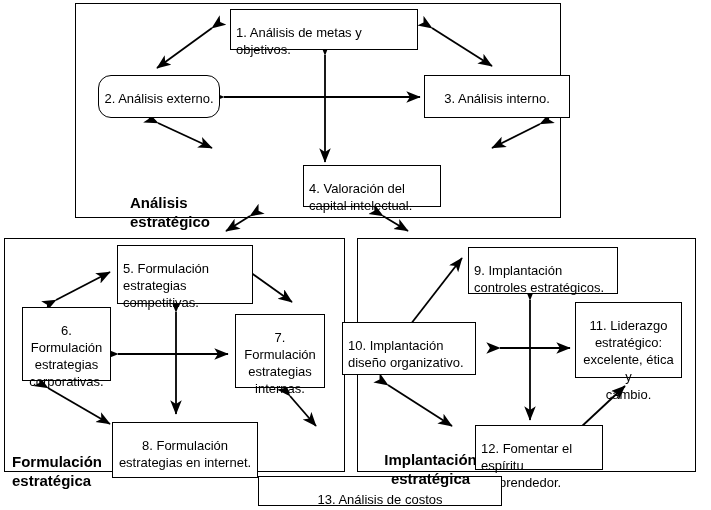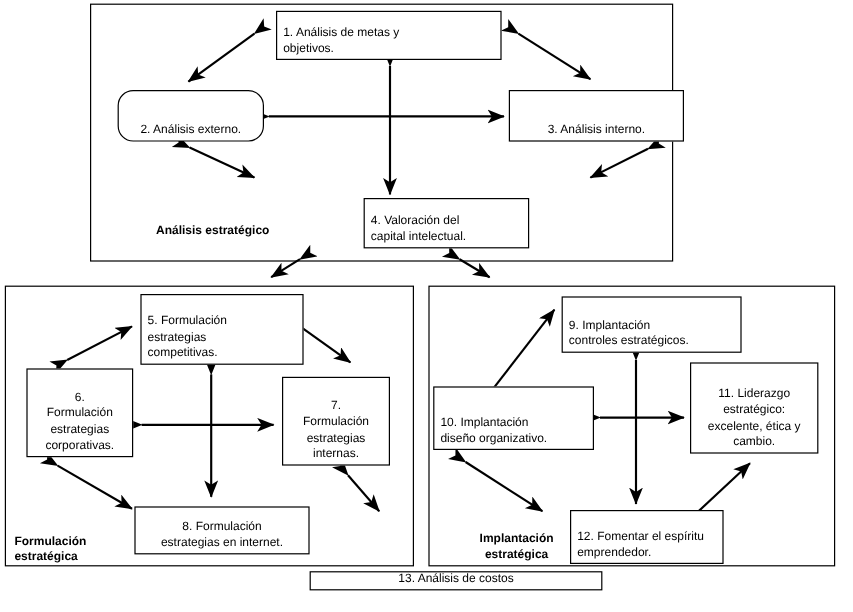--- a/index.html
+++ b/index.html
@@ -22,24 +22,24 @@
     border: 1.6px solid #000000;
     box-sizing: border-box;
     background: transparent;
   }
   .node {
     position: absolute;
     border: 1.4px solid #000000;
     box-sizing: border-box;
     background: #ffffff;
     display: flex;
-    align-items: flex-end;
+    align-items: flex-start;
     justify-content: center;
-    padding: 2px 5px;
-    font-size: 10px;
+    padding: 14px 5px;
+    font-size: 13px;
     line-height: 1.32;
     color: #000000;
     z-index: 5;
   }
   .node.left-align {
     justify-content: flex-start;
     text-align: left;
   }
   .node.center-align {
     justify-content: center;
@@ -48,21 +48,21 @@
   .node-text {
     display: block;
     width: 100%;
     white-space: pre-line;
   }
   .node.left-align .node-text { text-align: left; }
   .node.center-align .node-text { text-align: center; }
 
   .panel-label {
     position: absolute;
-    font-size: 10px;
+    font-size: 15px;
     font-weight: bold;
     line-height: 1.3;
     color: #000000;
     white-space: pre-line;
     z-index: 6;
   }
   .panel-label.center-align { text-align: center; }
 
   svg.arrows {
     position: absolute;
@@ -171,36 +171,36 @@
 corporativas.</span>
   </div>
 
   <div class="node center-align" style="left:235px; top:314px; width:90px; height:74px;">
     <span class="node-text">7.
 Formulación
 estrategias
 internas.</span>
   </div>
 
-  <div class="node center-align" style="left:112px; top:422px; width:146px; height:40px;">
+  <div class="node center-align" style="left:112px; top:422px; width:146px; height:56px;">
     <span class="node-text">8. Formulación
 estrategias en internet.</span>
   </div>
 
   <div class="panel-label" style="left:12px; top:432px; width:95px;">
     <span>Formulación
 estratégica</span>
   </div>
 
   <div class="node left-align" style="left:468px; top:247px; width:150px; height:47px;">
     <span class="node-text">9. Implantación
 controles estratégicos.</span>
   </div>
 
-  <div class="node left-align" style="left:361px; top:322px; width:134px; height:53px;">
+  <div class="node left-align" style="left:342px; top:322px; width:134px; height:53px;">
     <span class="node-text">10. Implantación
 diseño organizativo.</span>
   </div>
 
   <div class="node center-align" style="left:575px; top:302px; width:107px; height:76px;">
     <span class="node-text">11. Liderazgo
 estratégico:
 excelente, ética y
 cambio.</span>
   </div>

